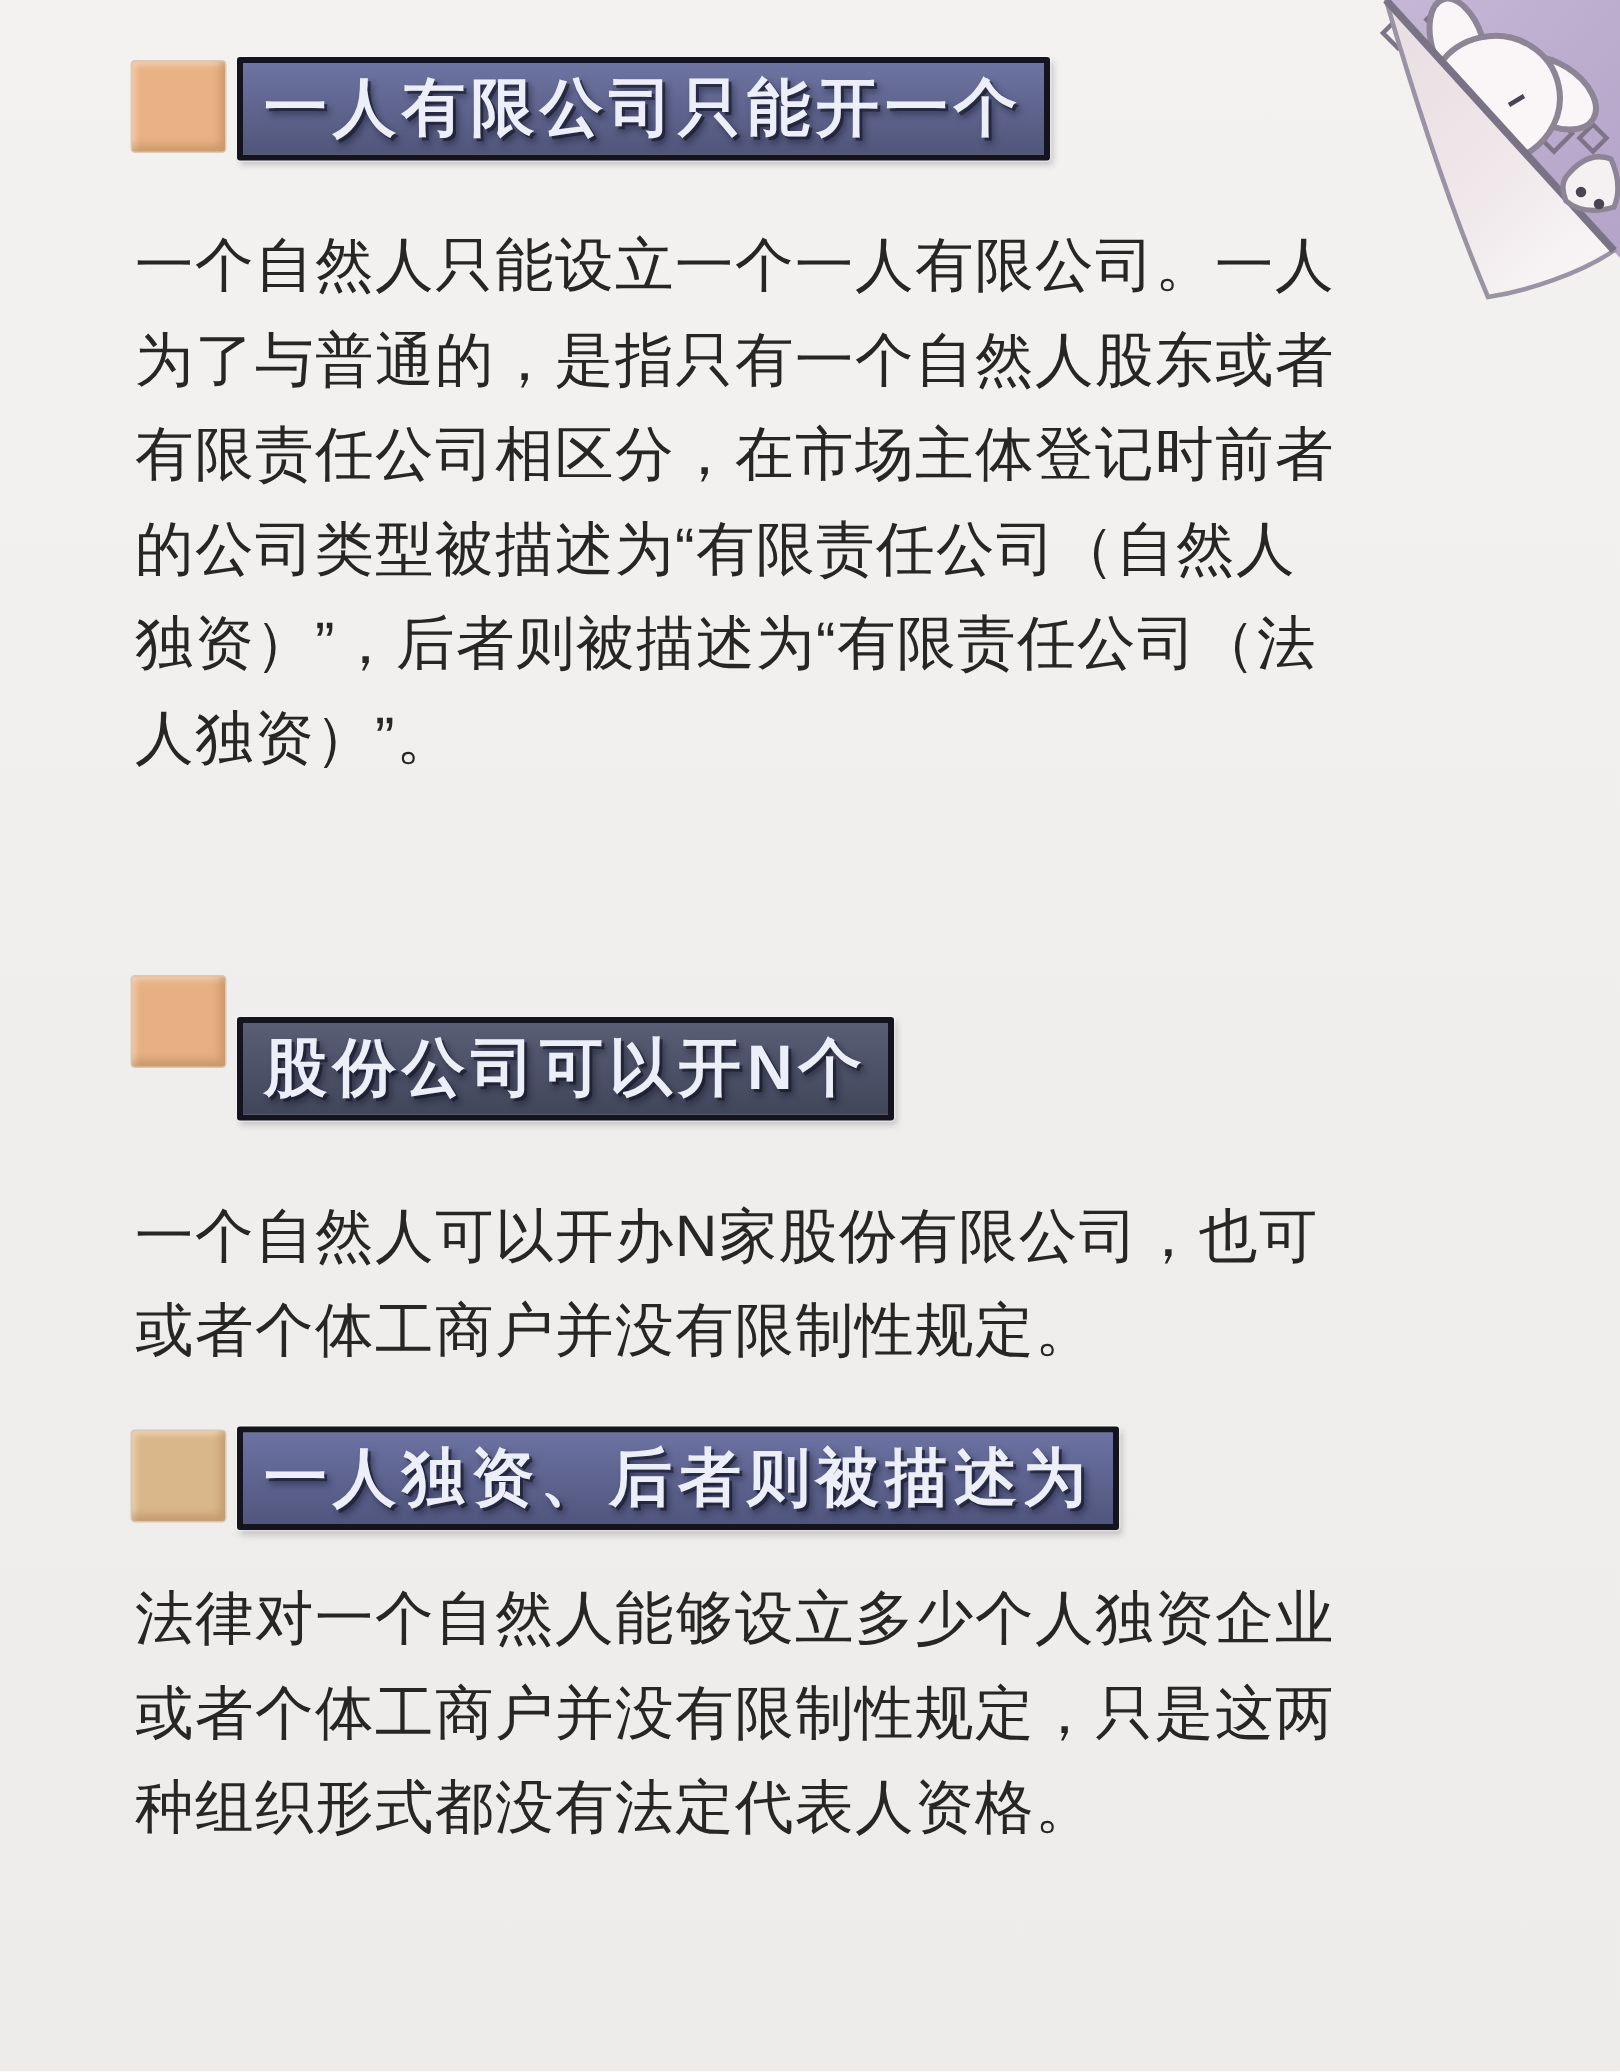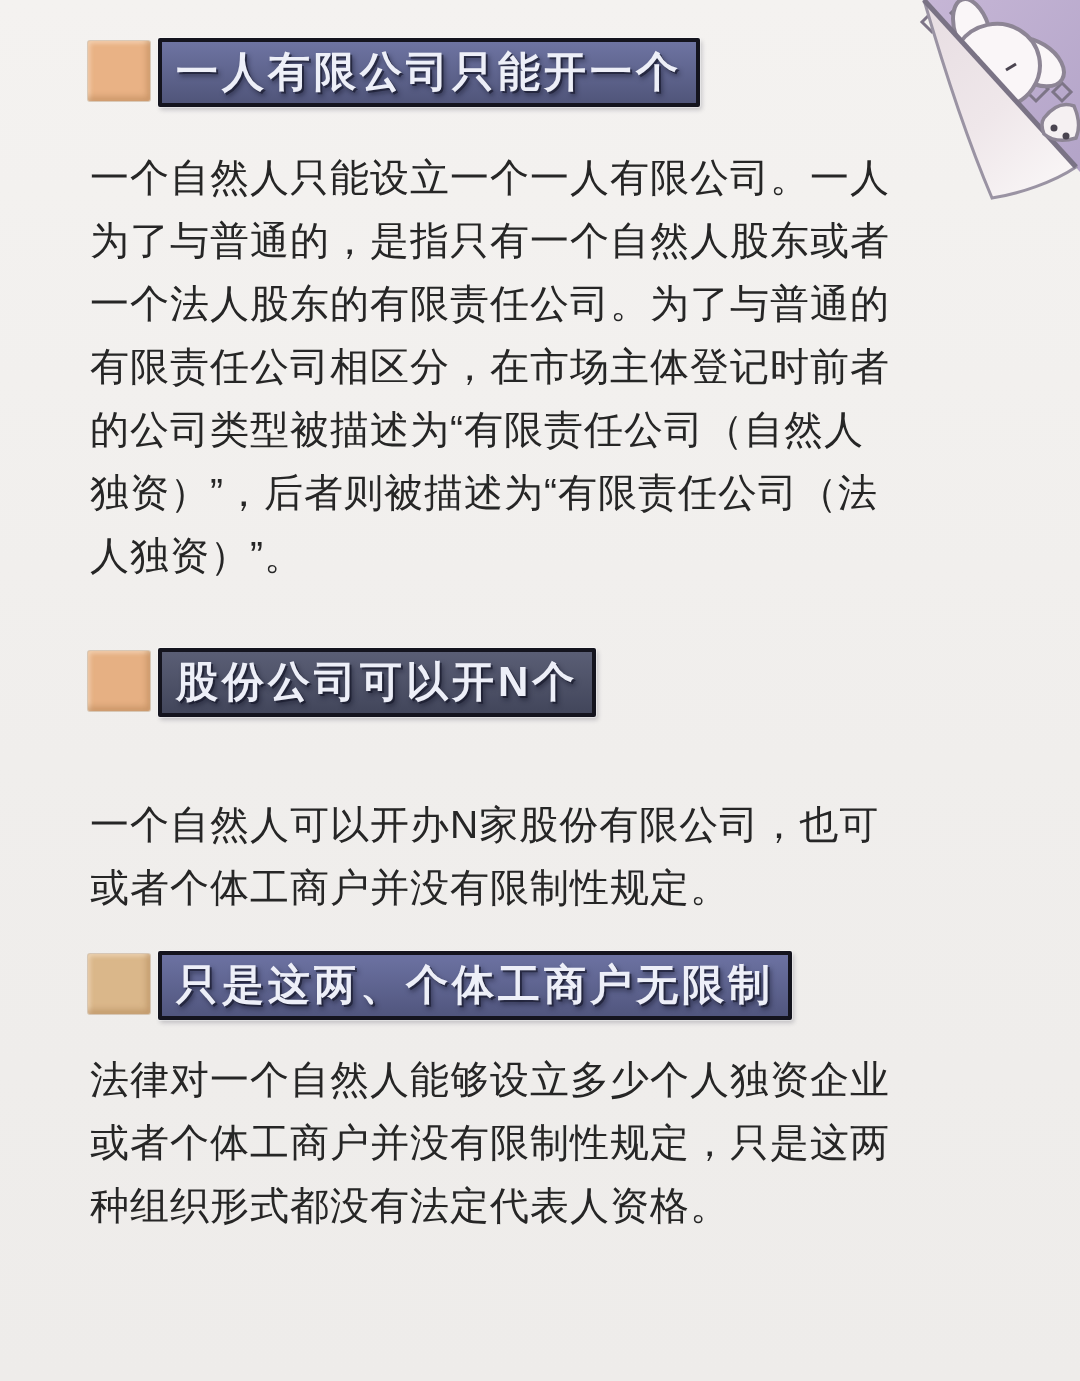--- a/index.html
+++ b/index.html
@@ -61,43 +61,42 @@
   <div class="header-row" id="header-row-1">
     <div class="bullet-square" style="background-color: rgb(233, 178, 133);"></div>
     <div class="header-box" style="background: linear-gradient(rgb(110, 116, 162), rgb(80, 85, 122));">
       <span class="header-label">一人有限公司只能开一个</span>
     </div>
   </div>
 
   <div class="paragraph" id="paragraph-1">
     <div class="text-line">一个自然人只能设立一个一人有限公司。一人</div>
     <div class="text-line">为了与普通的，是指只有一个自然人股东或者</div>
-    <div class="text-line">一个法人股东的有限责任公司。为了与普通的</div>
     <div class="text-line">有限责任公司相区分，在市场主体登记时前者</div>
     <div class="text-line">的公司类型被描述为“有限责任公司（自然人</div>
     <div class="text-line">独资）”，后者则被描述为“有限责任公司（法</div>
     <div class="text-line">人独资）”。</div>
   </div>
 
   <div class="header-row" id="header-row-2">
     <div class="bullet-square" style="background-color: rgb(230, 176, 131);"></div>
-    <div class="header-box" style="background: linear-gradient(rgb(90, 94, 117), rgb(66, 70, 91));">
+    <div class="header-box" style="background: linear-gradient(rgb(90, 94, 117), rgb(66, 70, 91)); margin-top: 30px;">
       <span class="header-label">股份公司可以开N个</span>
     </div>
   </div>
 
   <div class="paragraph" id="paragraph-2">
     <div class="text-line">一个自然人可以开办N家股份有限公司，也可</div>
     <div class="text-line">或者个体工商户并没有限制性规定。</div>
   </div>
 
   <div class="header-row" id="header-row-3">
     <div class="bullet-square" style="background-color: rgb(218, 183, 138);"></div>
     <div class="header-box" style="background: linear-gradient(rgb(108, 114, 162), rgb(81, 86, 126));">
-      <span class="header-label">只是这两、个体工商户无限制</span>
+      <span class="header-label">一人独资、后者则被描述为</span>
     </div>
   </div>
 
   <div class="paragraph" id="paragraph-3">
     <div class="text-line">法律对一个自然人能够设立多少个人独资企业</div>
     <div class="text-line">或者个体工商户并没有限制性规定，只是这两</div>
     <div class="text-line">种组织形式都没有法定代表人资格。</div>
   </div>
 
   <svg id="corner-decoration" viewBox="0 0 196 206" xmlns="http://www.w3.org/2000/svg">

